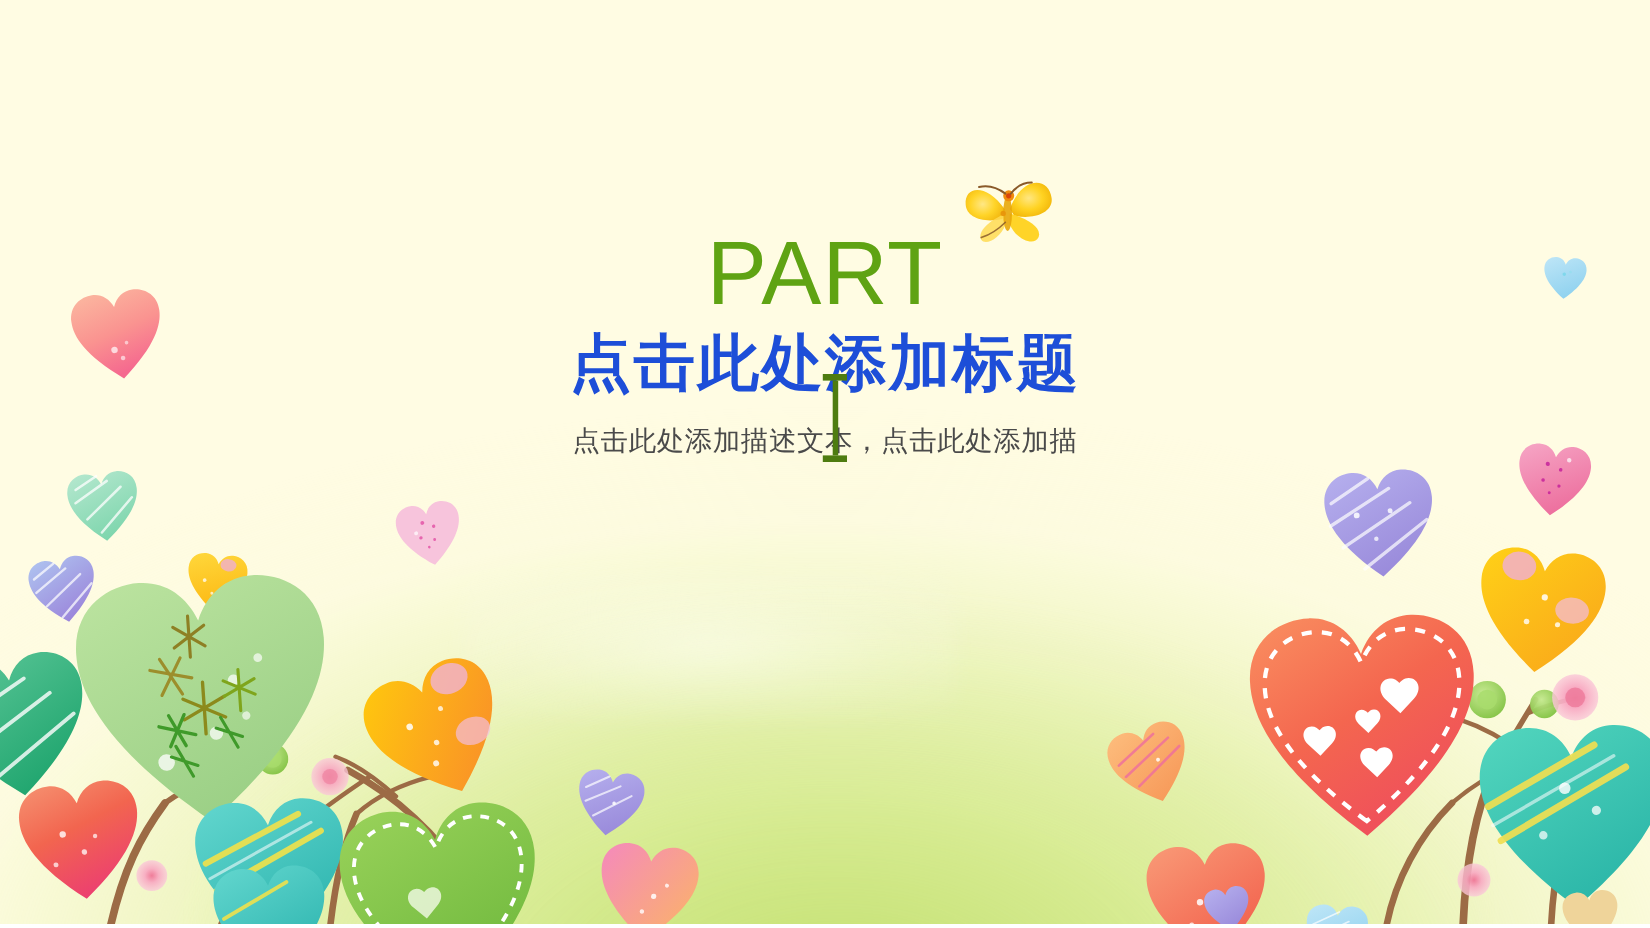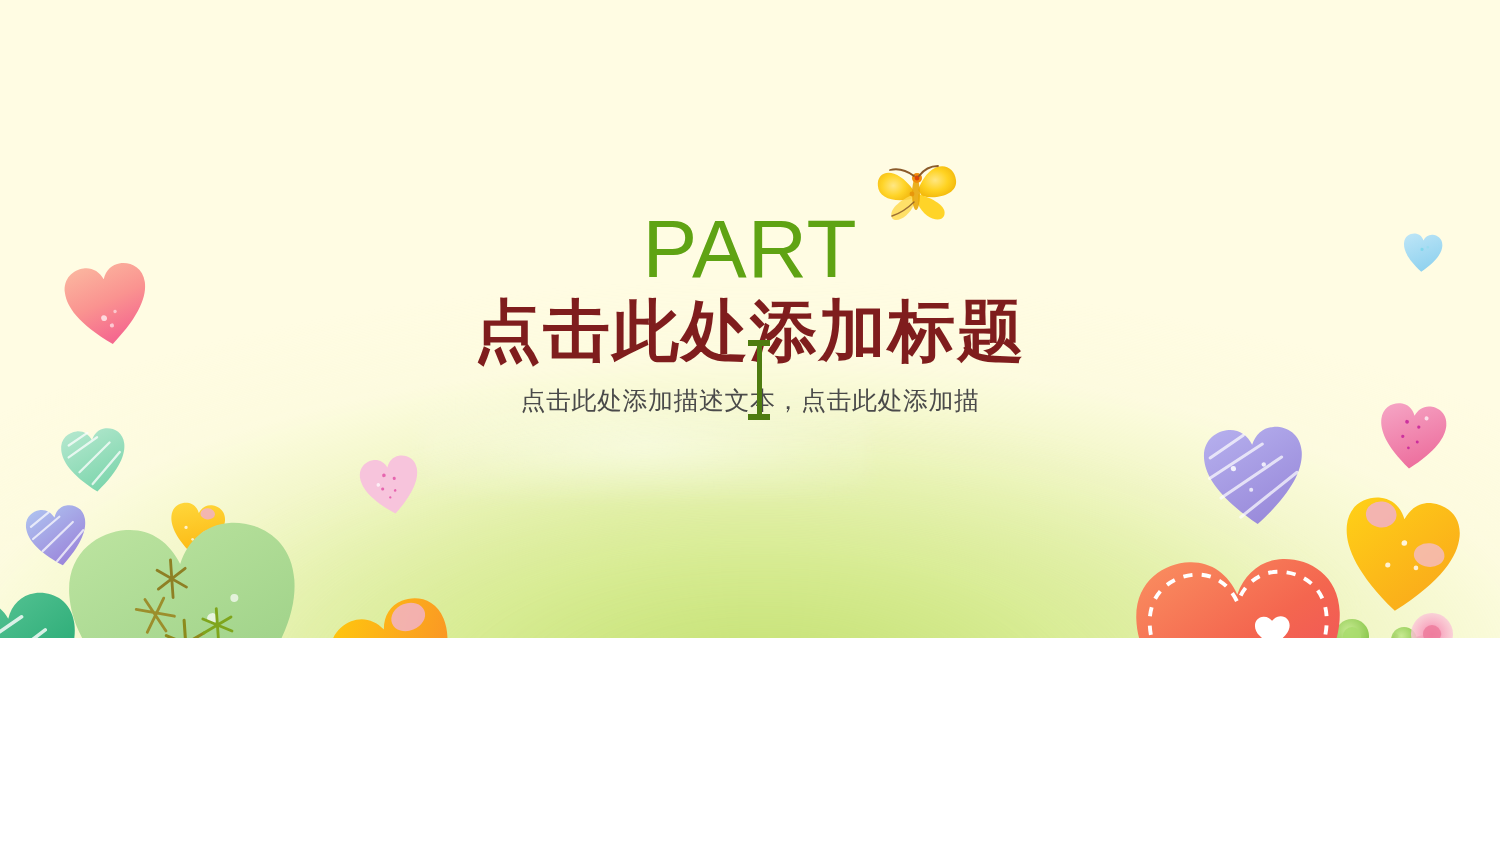--- a/index.html
+++ b/index.html
@@ -3,21 +3,21 @@
 <meta charset="utf-8">
 <style>
   * { margin:0; padding:0; box-sizing:border-box; }
   html, body {
     width:1500px; height:844px;
     overflow:hidden;
     font-family:"Liberation Sans", sans-serif;
   }
   #slide {
     position:relative;
-    width:1500px; height:638px;
+    width:1500px; height:840px;
     background:#FFFCE3;
     overflow:hidden;
   }
 
   
   .ground {
     position:absolute; left:-4%; bottom:-6%;
     width:108%; height:62%;
     background:
       radial-gradient(ellipse 62% 100% at 50% 100%,
@@ -61,23 +61,23 @@
   .part-label {
     font-size:82px;
     line-height:86px;
     letter-spacing:1px;
     color:#5FA313;
     font-weight:400;
     font-family:"Liberation Sans", sans-serif;
   }
   .main-title {
     margin-top:-6px;
-    font-size:67px;
+    font-size:56px;
     line-height:90px;
-    color:#7f1d1d;
+    color:#1d4ed8;
     font-weight:700;
     letter-spacing:2px;
     font-family:"DejaVu Sans", sans-serif;
   }
   .desc {
     margin-top:8px;
     font-size:25px;
     line-height:33px;
     color:#4A4A4A;
     letter-spacing:0.5px;

